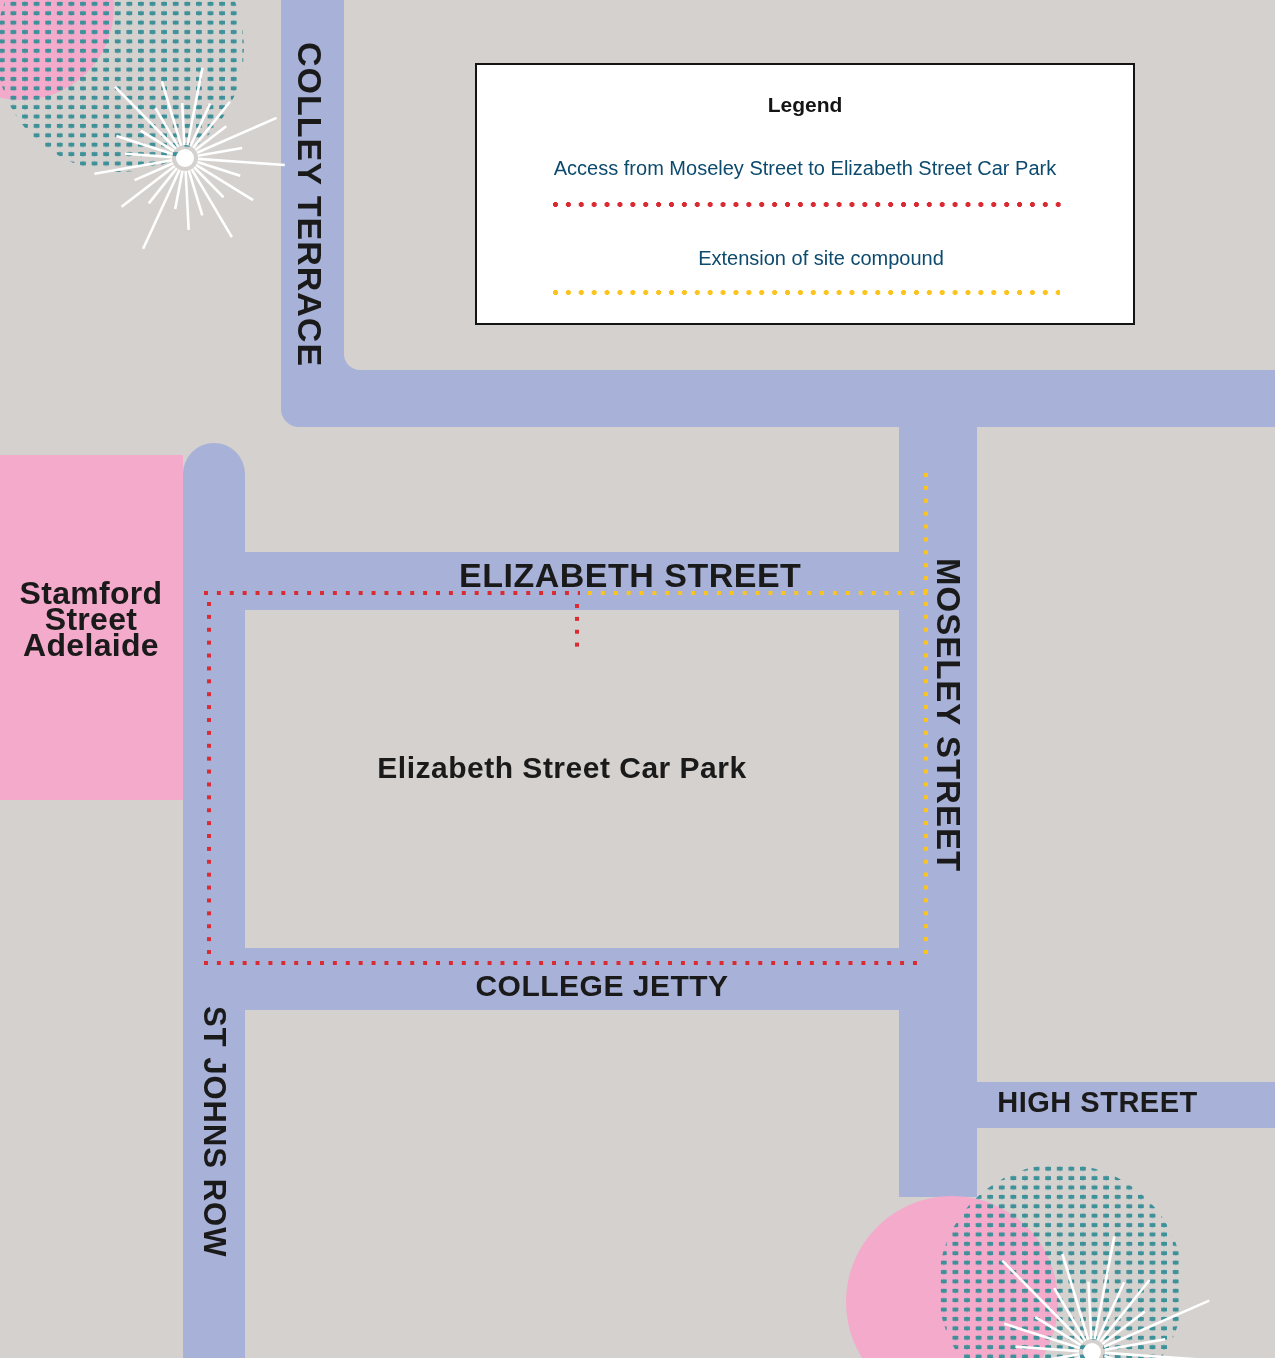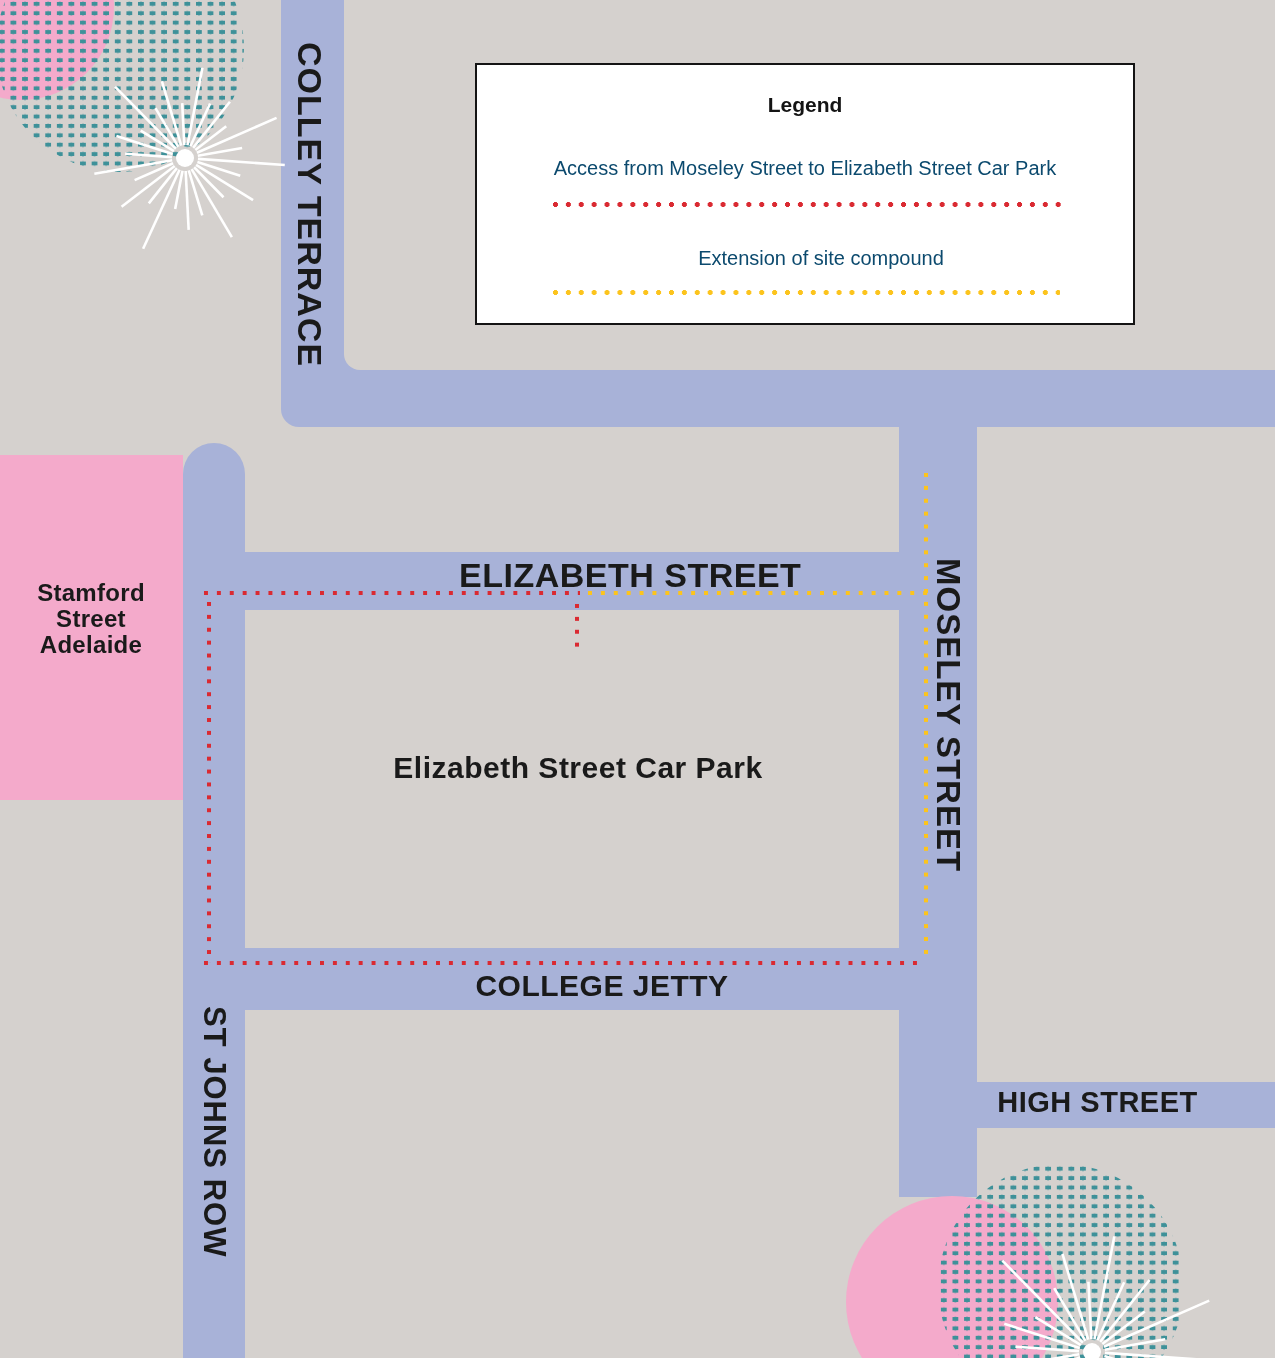--- a/index.html
+++ b/index.html
@@ -134,26 +134,26 @@
   <div class="dot-h yel-h" style="left:587px;top:590px;width:343px;"></div>
   <div class="dot-v yel-v" style="left:923px;top:472px;height:482px;"></div>
 
   <div class="vlabel" style="left:290px;top:42px;font-size:34px;">COLLEY TERRACE</div>
   <div class="hlabel" style="left:459px;top:556px;width:300px;font-size:34px;">ELIZABETH STREET</div>
   <div class="vlabel" style="left:929px;top:558px;font-size:33px;">MOSELEY STREET</div>
   <div class="hlabel" style="left:452px;top:969px;width:300px;font-size:30px;">COLLEGE JETTY</div>
   <div class="vlabel" style="left:196px;top:1006px;font-size:31px;">ST JOHNS ROW</div>
   <div class="hlabel" style="left:995px;top:1086px;width:205px;font-size:29px;">HIGH STREET</div>
 
-  <div class="hlabel" style="left:0;top:580px;width:182px;font-size:24px;line-height:26px;letter-spacing:0.3px;">
+  <div class="hlabel" style="left:0;top:580px;width:182px;font-size:32px;line-height:26px;letter-spacing:0.3px;">
     <div>Stamford</div>
     <div>Street</div>
     <div>Adelaide</div>
   </div>
-  <div class="hlabel" style="left:328px;top:751px;width:500px;font-size:30px;">Elizabeth Street Car Park</div>
+  <div class="hlabel" style="left:312px;top:751px;width:500px;font-size:30px;">Elizabeth Street Car Park</div>
 
   <div id="legend">
     <div class="ltitle">Legend</div>
     <div class="litem" style="top:92px;">Access from Moseley Street to Elizabeth Street Car Park</div>
     <div class="legend-line legend-red" style="left:75px;top:136px;width:510px;"></div>
     <div class="litem" style="top:182px;padding-left:16px;">Extension of site compound</div>
     <div class="legend-line legend-yel" style="left:75px;top:224px;width:508px;"></div>
   </div>
 
 </div>

